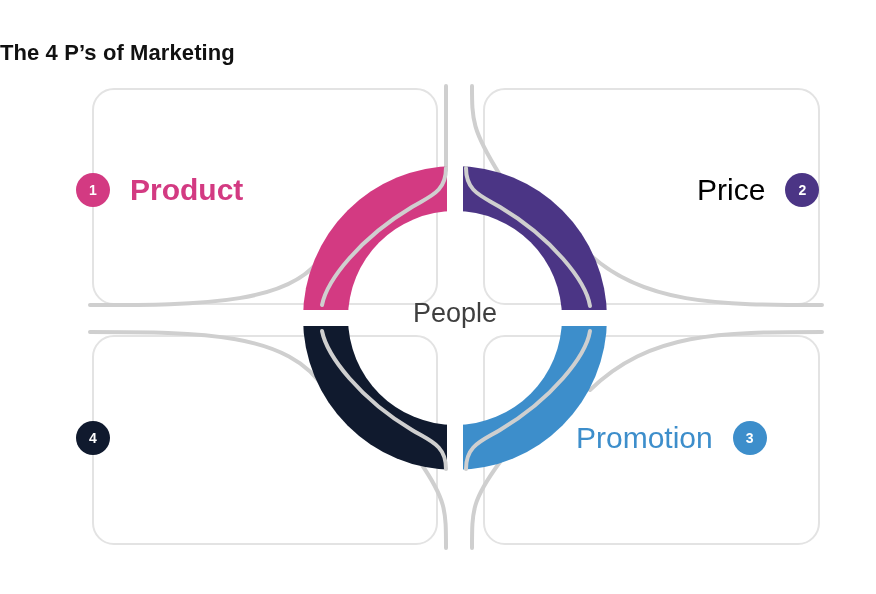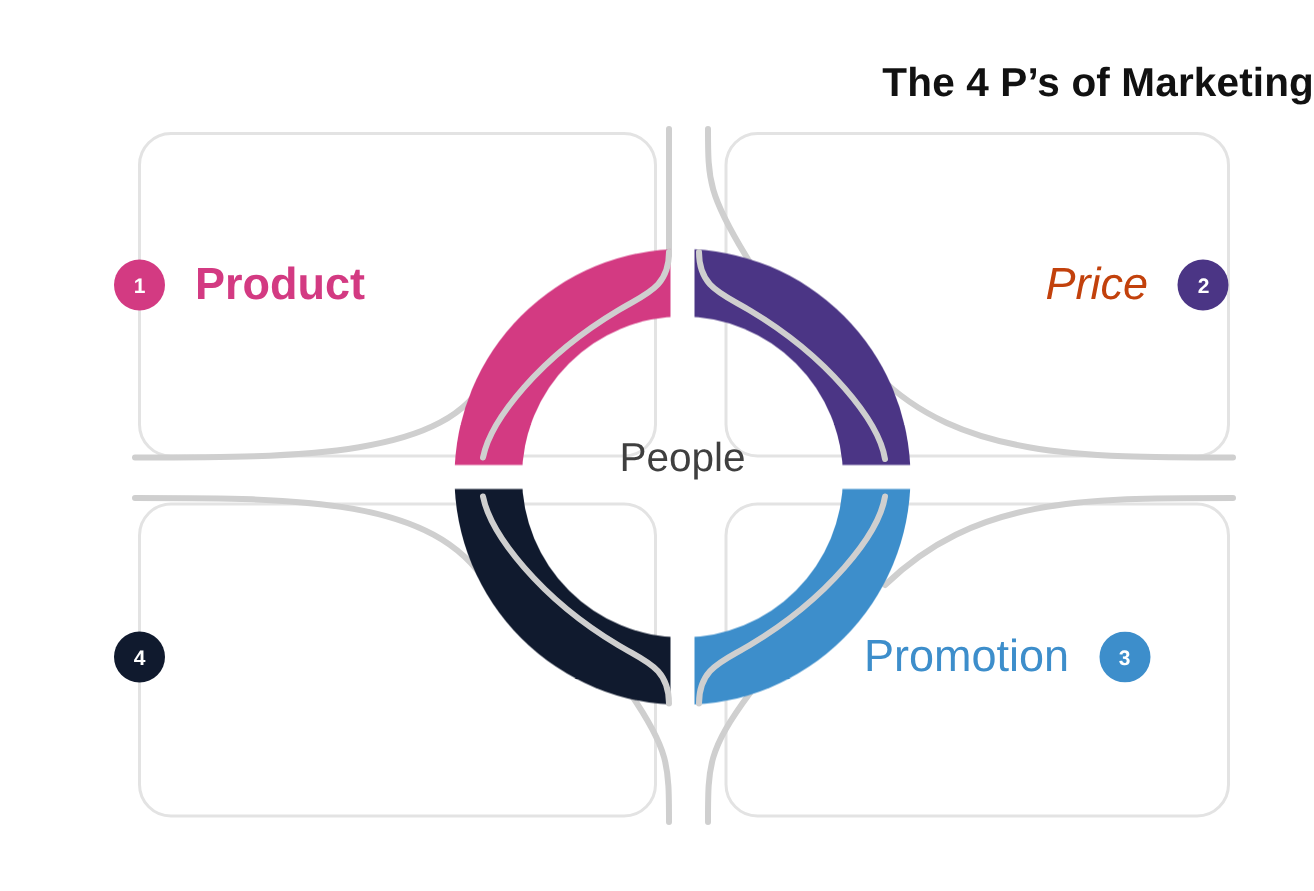--- a/index.html
+++ b/index.html
@@ -17,22 +17,22 @@
     background: #ffffff;
     overflow: hidden;
   }
 
   
   #title {
     position: absolute;
     left: 0;
     top: 40px;
     width: 876px;
-    text-align: right;
-    font-size: 27px;
+    text-align: left;
+    font-size: 22px;
     font-weight: bold;
     color: #111111;
     letter-spacing: 0.1px;
   }
 
   
   .qbox {
     position: absolute;
     border: 2px solid #e3e3e3;
     border-radius: 22px;
@@ -52,21 +52,21 @@
     width: 876px;
     height: 594px;
     pointer-events: none;
   }
   #donut-layer .hit { pointer-events: auto; }
 
   
   #center-label {
     position: absolute;
     left: 355px;
-    top: 290px;
+    top: 298px;
     width: 200px;
     text-align: center;
     font-size: 27px;
     color: #3f3f3f;
   }
 
   
   .label-row {
     position: absolute;
     display: flex;
@@ -166,21 +166,21 @@
   </svg>
 
   <div id="center-label" style="color: rgb(63, 63, 63);">People</div>
 
   <div class="label-row" id="row-product">
     <div class="badge" style="background: rgb(211, 58, 130);">1</div>
     <div class="label-text" style="color: rgb(211, 58, 130); font-weight: bold;">Product</div>
   </div>
 
   <div class="label-row" id="row-price">
-    <div class="label-text" style="color: #c2410c; font-style: italic;">Price</div>
+    <div class="label-text" style="color: #000000;">Price</div>
     <div class="badge" style="background: rgb(75, 53, 133);">2</div>
   </div>
 
   <div class="label-row" id="row-place">
     <div class="badge" style="background: rgb(16, 26, 46);">4</div>
   </div>
 
   <div class="label-row" id="row-promotion">
     <div class="label-text" style="color: rgb(61, 142, 203);">Promotion</div>
     <div class="badge" style="background: rgb(61, 142, 203);">3</div>

